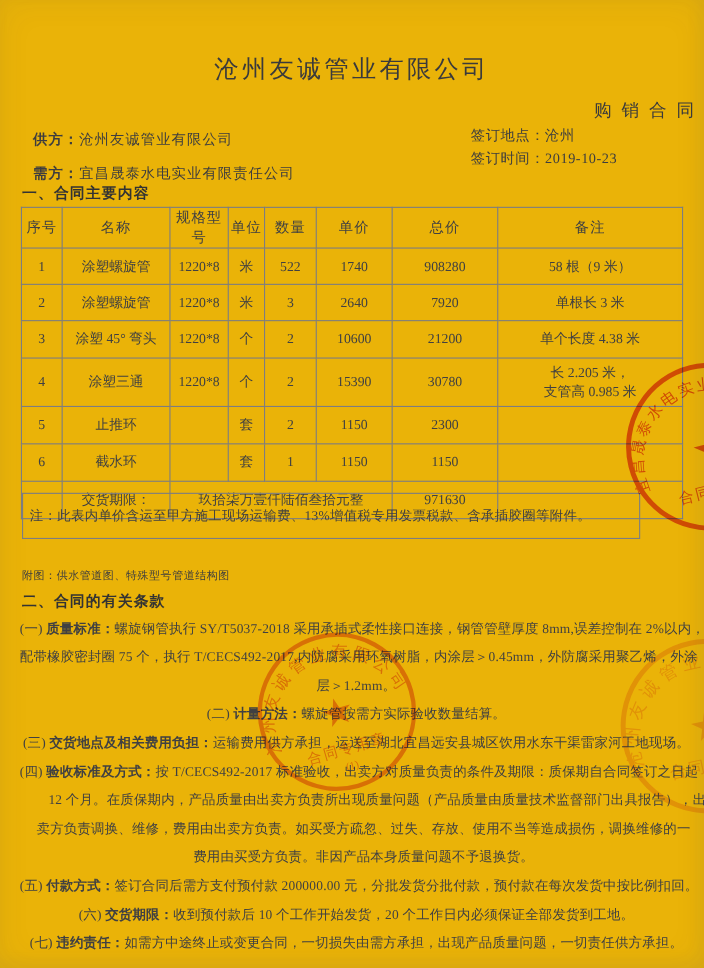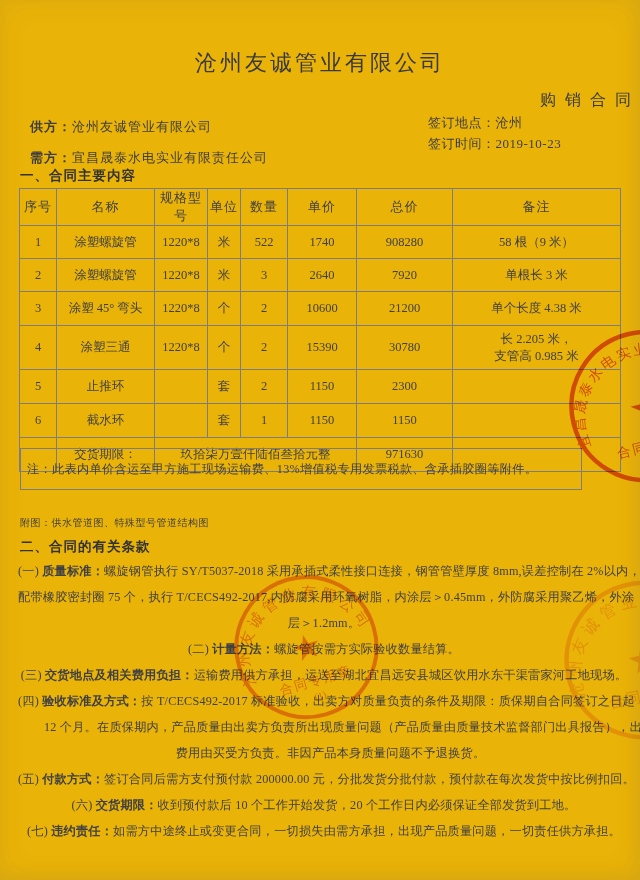--- a/index.html
+++ b/index.html
@@ -161,20 +161,21 @@
   <div class="abs sec-title" style="top:538px">二、合同的有关条款</div>
 
   <div class="abs clauses">
     <div class="ln"><span>(一)</span> <span class="ttl">质量标准：</span><span>螺旋钢管执行 SY/T5037-2018 采用承插式柔性接口连接，钢管管壁厚度 8mm,误差控制在 2%以内，</span></div>
     <div class="ln">配带橡胶密封圈 75 个，执行 T/CECS492-2017,内防腐采用环氧树脂，内涂层＞0.45mm，外防腐采用聚乙烯，外涂</div>
     <div class="ln">层＞1.2mm。</div>
     <div class="ln"><span>(二)</span> <span class="ttl">计量方法：</span><span>螺旋管按需方实际验收数量结算。</span></div>
     <div class="ln"><span>(三)</span> <span class="ttl">交货地点及相关费用负担：</span><span>运输费用供方承担，运送至湖北宜昌远安县城区饮用水东干渠雷家河工地现场。</span></div>
     <div class="ln"><span>(四)</span> <span class="ttl">验收标准及方式：</span><span>按 T/CECS492-2017 标准验收，出卖方对质量负责的条件及期限：质保期自合同签订之日起</span></div>
     <div class="ln ind-lg">12 个月。在质保期内，产品质量由出卖方负责所出现质量问题（产品质量由质量技术监督部门出具报告），出</div>
+    <div class="ln ind-sm">卖方负责调换、维修，费用由出卖方负责。如买受方疏忽、过失、存放、使用不当等造成损伤，调换维修的一</div>
     <div class="ln ind-sm">费用由买受方负责。非因产品本身质量问题不予退换货。</div>
     <div class="ln"><span>(五)</span> <span class="ttl">付款方式：</span><span>签订合同后需方支付预付款 200000.00 元，分批发货分批付款，预付款在每次发货中按比例扣回。</span></div>
     <div class="ln"><span>(六)</span> <span class="ttl">交货期限：</span><span>收到预付款后 10 个工作开始发货，20 个工作日内必须保证全部发货到工地。</span></div>
     <div class="ln"><span>(七)</span> <span class="ttl">违约责任：</span><span>如需方中途终止或变更合同，一切损失由需方承担，出现产品质量问题，一切责任供方承担。</span></div>
   </div>
 
   <div class="stamp stamp-buyer">
     <svg width="160" height="160" viewBox="0 0 160 160">
       <circle cx="80" cy="80" r="74" fill="none" stroke="#dd4a40" stroke-width="4.5"></circle>
       <defs>

